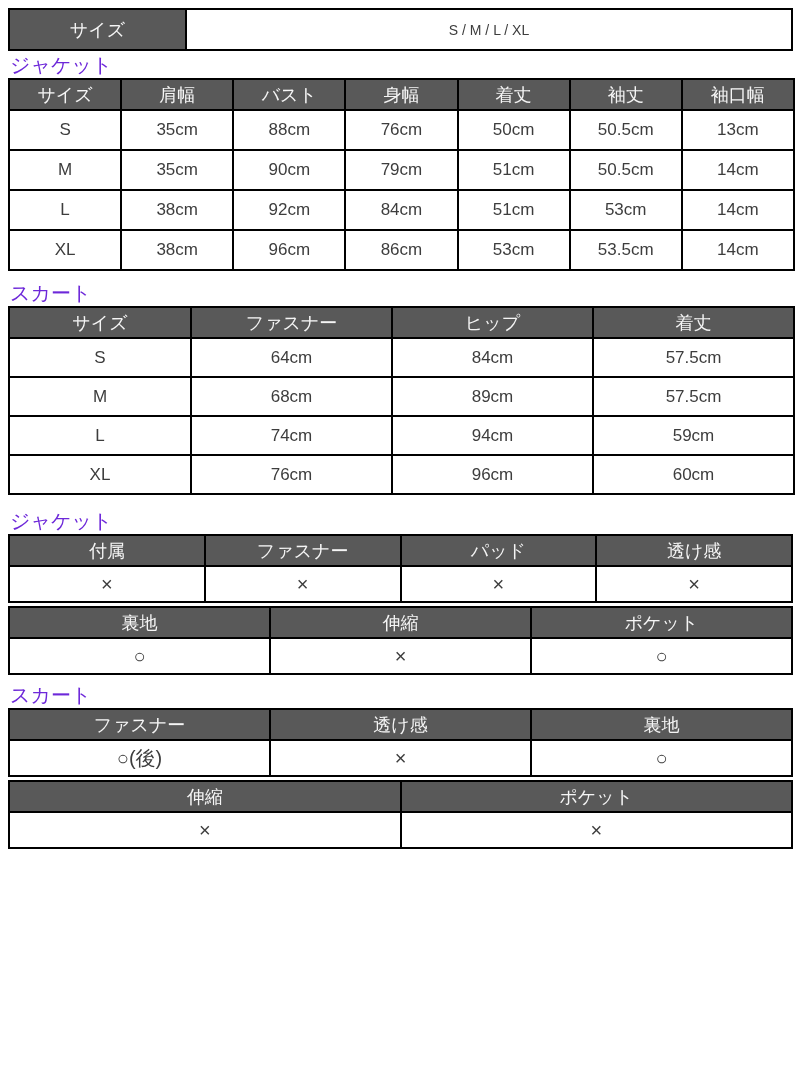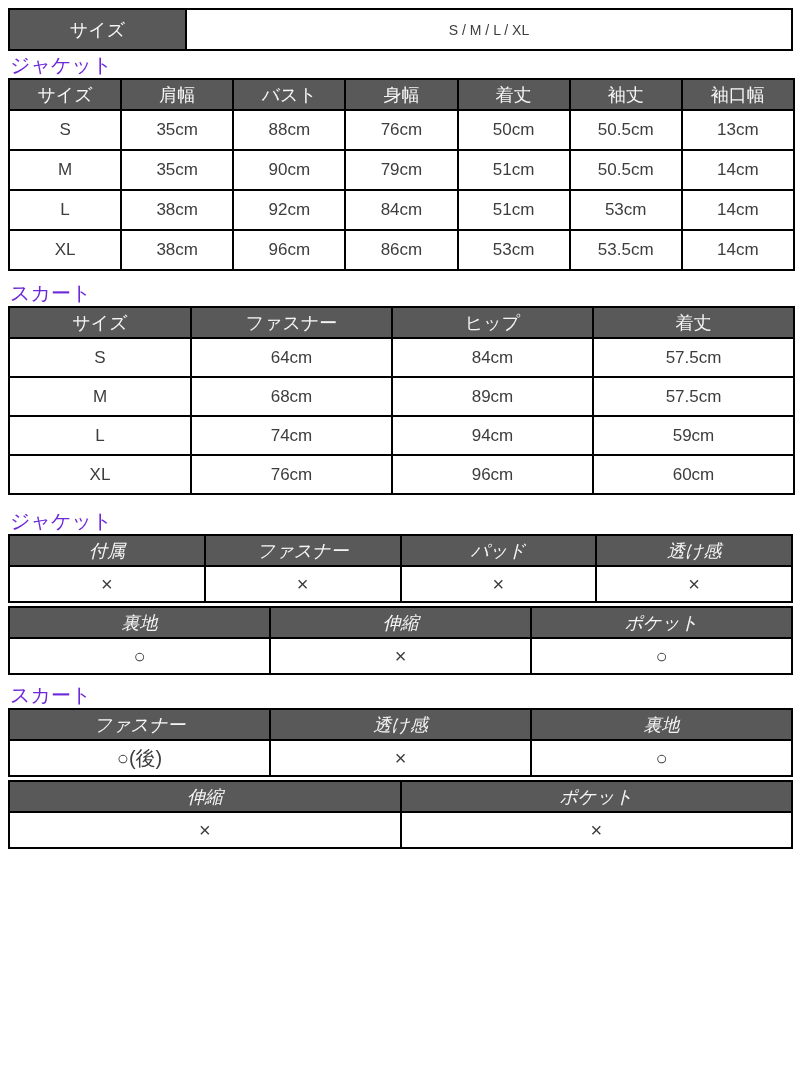--- a/index.html
+++ b/index.html
@@ -51,21 +51,21 @@
   .jacket-size col { width: 112.14px; }
   .jacket-size td { height: 40px; }
 
   
   .skirt-size col.c0 { width: 182px; }
   .skirt-size col.cx { width: 201px; }
   .skirt-size td { height: 39px; }
 
   
   .detail td { height: 36px; font-size: 20px; }
-  .detail th { height: 31px; font-style: italic; }
+  .detail th { height: 31px; }
   .detail.gap { margin-top: 3px; }
 
   .section-label {
     color: #6d28d9;
     font-size: 20px;
     line-height: 20px;
     height: 20px;
     padding-left: 2px;
   }
   .label-jacket-size  { margin: 4px 0 3px 0; }

